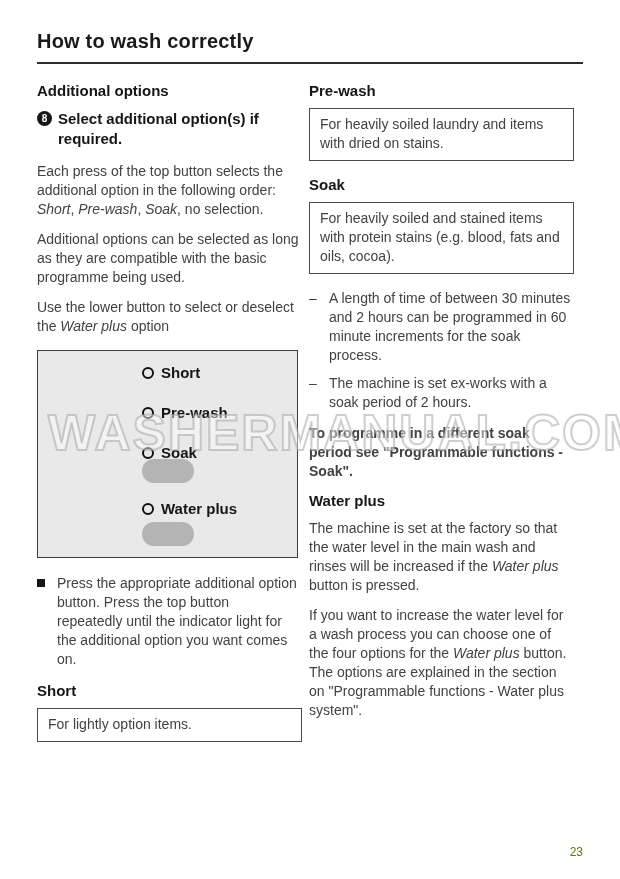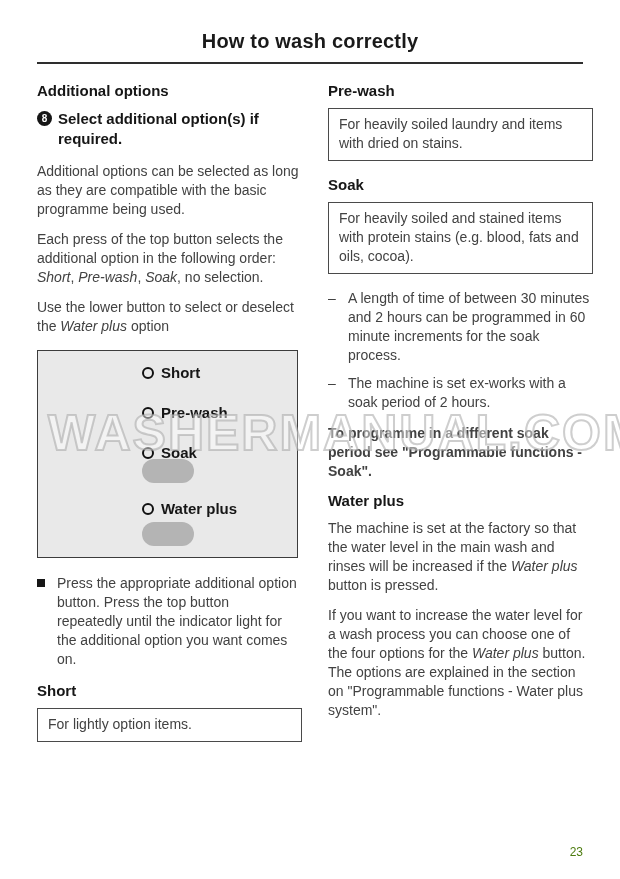--- a/index.html
+++ b/index.html
@@ -8,31 +8,31 @@
     width: 620px; height: 879px;
     position: relative;
     overflow: hidden;
     font-family: "Liberation Sans", sans-serif;
     color: #424242;
   }
   .page { padding: 30px 37px 0 37px; position: relative; }
 
   
   .doc-title {
-    text-align: center;
+    text-align: left;
     font-size: 20px;
     font-weight: bold;
     color: #1a1a1a;
     letter-spacing: 0.2px;
     margin-bottom: 9px;
   }
   .title-rule { border: 0; border-top: 2px solid #2e2e2e; margin-bottom: 18px; }
 
   
-  .columns { display: flex; gap: 26px; }
+  .columns { display: flex; gap: 7px; }
   .col { width: 265px; flex: 0 0 265px; font-size: 14px; line-height: 19px; }
 
   h3.sec {
     font-size: 15px; line-height: 17px;
     font-weight: bold; color: #161616;
     margin: 0 0 10px 0;
   }
   p.body { margin: 0 0 11px 0; }
   .it { font-style: italic; }
 
@@ -128,23 +128,23 @@
 
     <div class="col">
 
       <h3 class="sec">Additional options</h3>
 
       <div class="step">
         <span class="step-num">8</span>
         <span>Select additional option(s) if required.</span>
       </div>
 
+      <p class="body"><span>Each press of the top button selects the additional option in the following order: </span><span class="it">Short</span><span>, </span><span class="it">Pre-wash</span><span>, </span><span class="it">Soak</span><span>, no selection.</span></p>
+
       <p class="body">Additional options can be selected as long as they are compatible with the basic programme being used.</p>
-
-      <p class="body"><span>Each press of the top button selects the additional option in the following order: </span><span class="it">Short</span><span>, </span><span class="it">Pre-wash</span><span>, </span><span class="it">Soak</span><span>, no selection.</span></p>
 
       <p class="body"><span>Use the lower button to select or deselect the </span><span class="it">Water plus</span><span> option</span></p>
 
       <div class="panel">
         <div class="panel-row" style="top:12px">
           <span class="radio"></span>
           <span>Short</span>
         </div>
         <div class="panel-row" style="top:52px">
           <span class="radio"></span>

